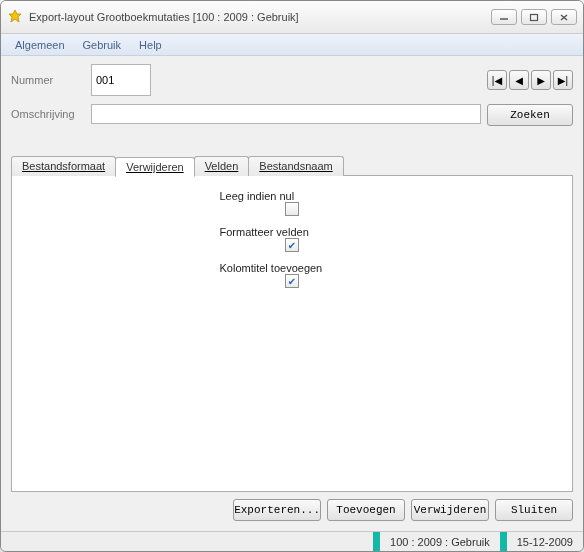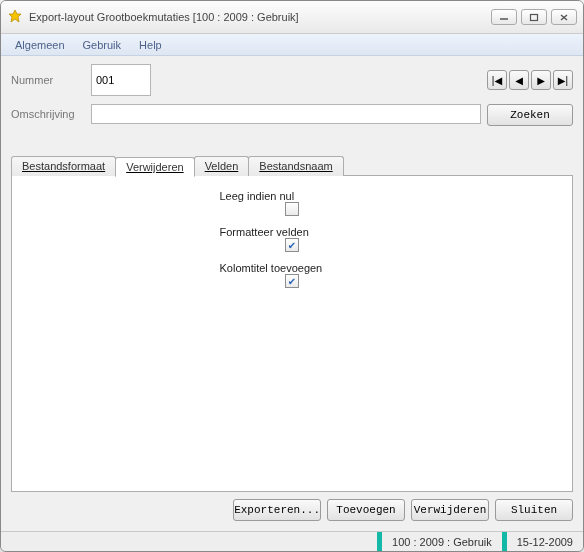--- a/index.html
+++ b/index.html
@@ -153,21 +153,21 @@
   .std-btn { padding: 0 0; min-width:78px; height:22px;font-family:Liberation Mono, monospace; }
   .statusbar {
     height:20px;
     border-top:1px solid #c9c9c9;
     background:#eee;
     display:flex;
     justify-content:flex-end;
     align-items:stretch;
   }
   .status-cell {
-    border-left:5px solid #14b8a6;
+    border-left:7px solid #14b8a6;
     padding: 2px 10px;
     display:flex; align-items:center;
     color:#333;
   }
 </style>
 </head>
 <body>
 
 <div class="window">
 

